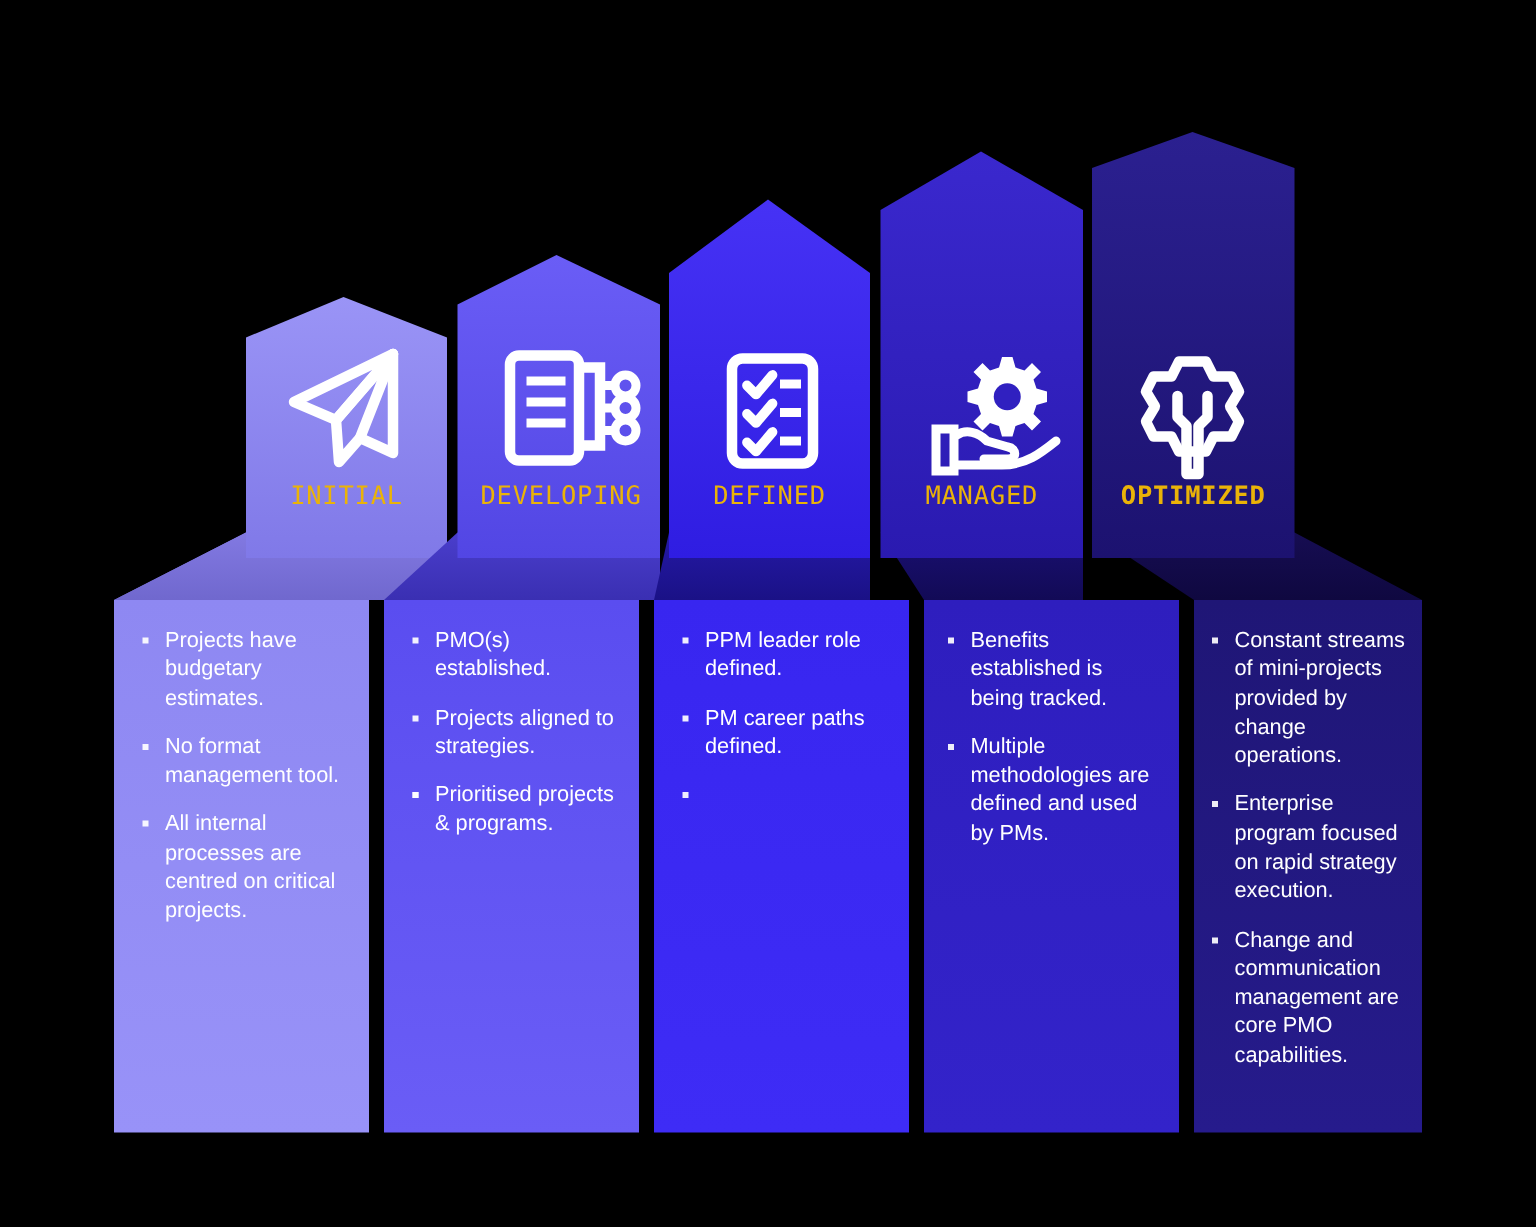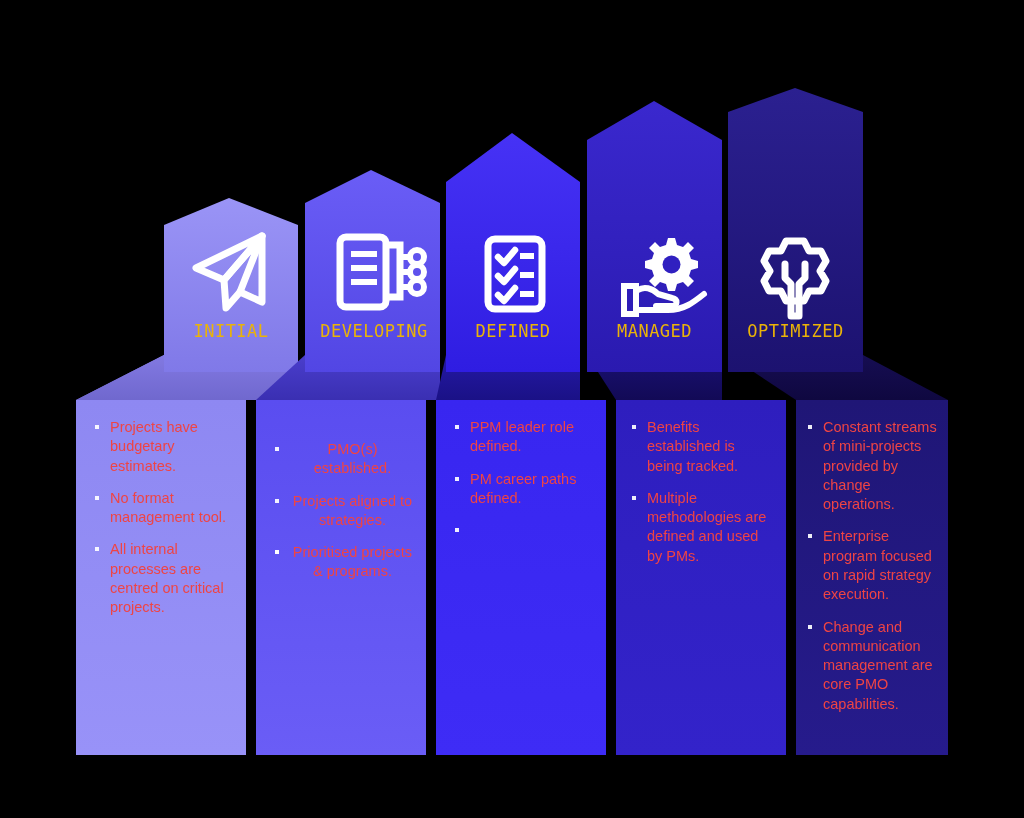--- a/index.html
+++ b/index.html
@@ -54,21 +54,21 @@
     line-height: 1;
   }
   .bullets {
     position: absolute;
     margin: 0;
     padding: 0;
     list-style: none;
   }
   .bullets li {
     position: relative;
-    color: #ef4444;
+    color: #ffffff;
     font-family: "Liberation Sans", sans-serif;
     font-size: 14.5px;
     line-height: 1.33;
     padding-left: 15px;
     margin-bottom: 13px;
   }
   .bullets li .dot {
     position: absolute;
     left: 0;
     top: 7px;
@@ -245,21 +245,21 @@
         </li>
         <li>
           <span class="dot"></span>
           <span>All internal processes are centred on critical projects.</span>
         </li>
       </ul>
     </div>
 
     <div class="stage-col">
       <div class="stage-label" style="left:305px; top:323px; width:138px;">DEVELOPING</div>
-      <ul class="bullets" style="left:275px; top:440px; width:140px;text-align:center;">
+      <ul class="bullets" style="left:275px; top:418px; width:140px;">
         <li>
           <span class="dot"></span>
           <span>PMO(s) established.</span>
         </li>
         <li>
           <span class="dot"></span>
           <span>Projects aligned to strategies.</span>
         </li>
         <li>
           <span class="dot"></span>
@@ -296,21 +296,21 @@
           <span>Benefits established is being tracked.</span>
         </li>
         <li>
           <span class="dot"></span>
           <span>Multiple methodologies are defined and used by PMs.</span>
         </li>
       </ul>
     </div>
 
     <div class="stage-col">
-      <div class="stage-label" style="left:728px; top:323px; width:135px;">OPTIMIZED</div>
+      <div class="stage-label" style="left:728px; top:323px; width:135px;font-weight:bold;">OPTIMIZED</div>
       <ul class="bullets" style="left:808px; top:418px; width:130px;">
         <li>
           <span class="dot"></span>
           <span>Constant streams of mini-projects provided by change operations.</span>
         </li>
         <li>
           <span class="dot"></span>
           <span>Enterprise program focused on rapid strategy execution.</span>
         </li>
         <li>

